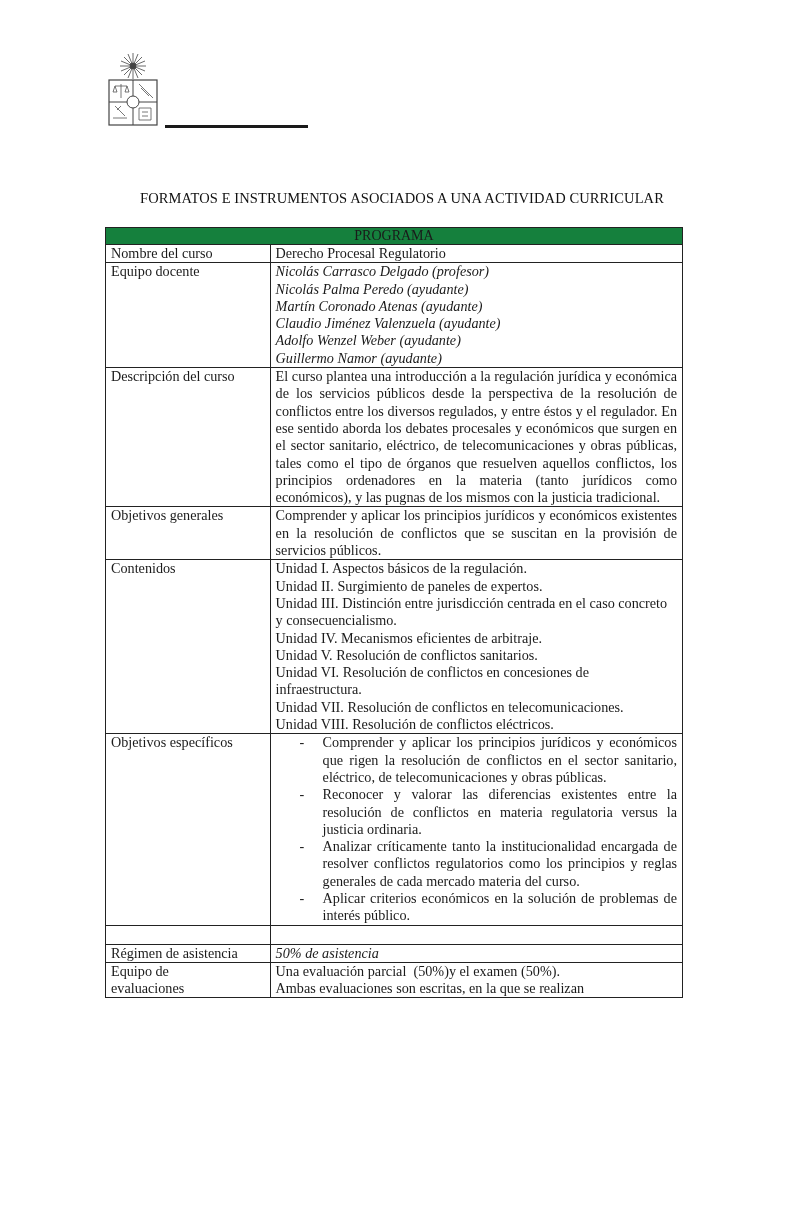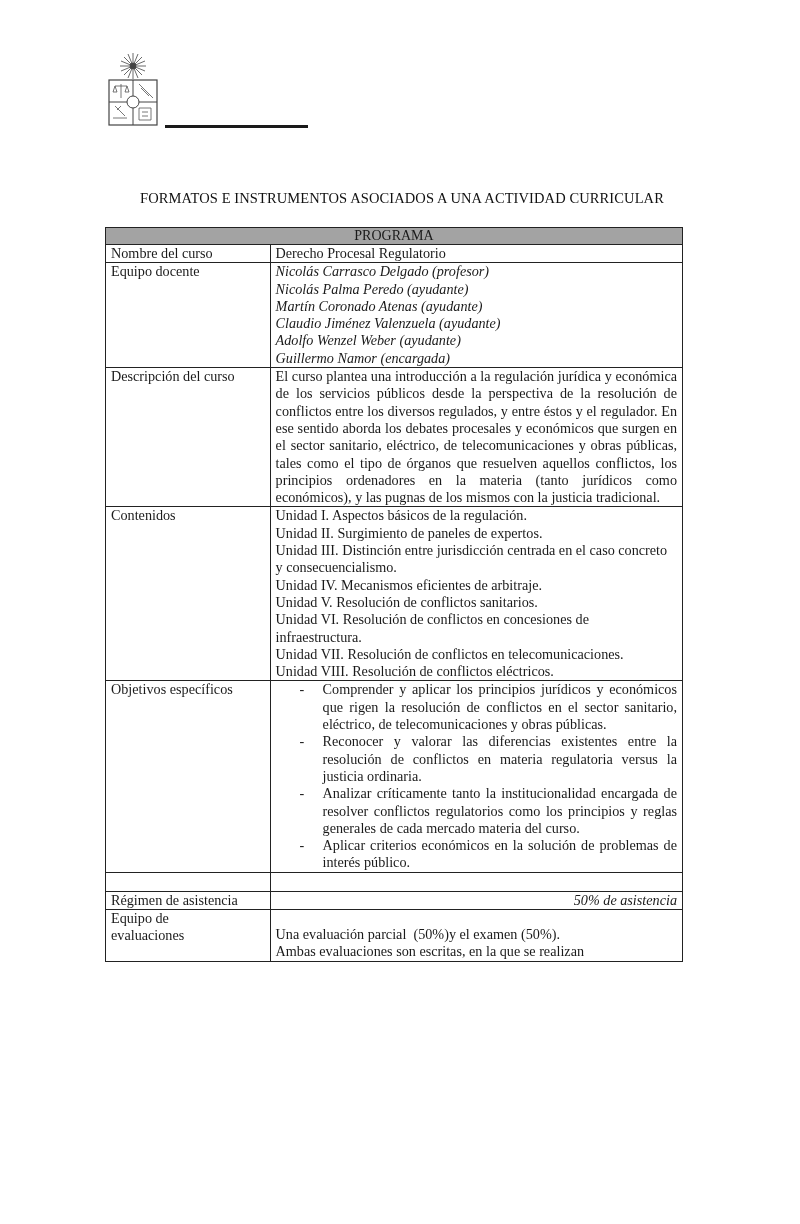--- a/index.html
+++ b/index.html
@@ -12,26 +12,26 @@
     .uni-name { font-family: "DejaVu Sans", "Liberation Sans", sans-serif; font-size: 12.5px; letter-spacing: 2.2px; color: #333; white-space: nowrap; line-height: 15px; }
     .fac-name { font-family: "DejaVu Sans", "Liberation Sans", sans-serif; font-size: 11.5px; letter-spacing: 0.3px; color: #333; white-space: nowrap; line-height: 14px; }
     .esc-name { font-family: "DejaVu Sans", "Liberation Sans", sans-serif; font-size: 6.3px; color: #333; white-space: nowrap; line-height: 10px; margin-top: 1px; }
     .rule { position: absolute; left: 58px; top: 73px; width: 143px; height: 3px; background: #1a1a1a; }
 
     .doc-title { position: absolute; left: 0; width: 800px; top: 190px; text-align: center; font-family: "Liberation Serif", serif; font-size: 14.5px; font-weight: normal; color: #111; letter-spacing: 0.1px; }
     .doc-title span { padding-left: 4px; }
 
     table.prog { position: absolute; left: 105px; top: 227px; width: 578px; border-collapse: collapse; font-family: "Liberation Serif", serif; font-size: 14.2px; line-height: 17.3px; color: #1a1a1a; }
     table.prog td, table.prog th { border: 1.3px solid #222; vertical-align: top; padding: 0 5px 0 5px; }
-    table.prog th { background: #a3a3a3; font-weight: normal; text-align: center; font-size: 14px; line-height: 16px; padding: 0; }
+    table.prog th { background: #15803d; font-weight: normal; text-align: center; font-size: 14px; line-height: 16px; padding: 0; }
     td.label { width: 165px; margin-left: 38px; }
     td.value { width: 413px; }
     .just { text-align: justify; }
     .ital { font-style: italic; }
-    .center { text-align: right; font-style: italic; }
+    .center { text-align: left; font-style: italic; }
     .line { display: block; }
     ul.objs { list-style: none; }
     ul.objs li { position: relative; padding-left: 47px; text-align: justify; }
     ul.objs li .dash { position: absolute; left: 24px; top: 0; }
     tr.empty td { height: 19px; }
   </style>
 </head>
 <body>
 
 <div class="header">
@@ -73,26 +73,30 @@
     <td class="value">Derecho Procesal Regulatorio</td>
   </tr>
   <tr>
     <td class="label">Equipo docente</td>
     <td class="value ital">
       <span class="line">Nicolás Carrasco Delgado (profesor)</span>
       <span class="line">Nicolás Palma Peredo (ayudante)</span>
       <span class="line">Martín Coronado Atenas (ayudante)</span>
       <span class="line">Claudio Jiménez Valenzuela (ayudante)</span>
       <span class="line">Adolfo Wenzel Weber (ayudante)</span>
-      <span class="line">Guillermo Namor (encargada)</span>
+      <span class="line">Guillermo Namor (ayudante)</span>
     </td>
   </tr>
   <tr>
     <td class="label">Descripción del curso</td>
     <td class="value just">El curso plantea una introducción a la regulación jurídica y económica de los servicios públicos desde la perspectiva de la resolución de conflictos entre los diversos regulados, y entre éstos y el regulador. En ese sentido aborda los debates procesales y económicos que surgen en el sector sanitario, eléctrico, de telecomunicaciones y obras públicas, tales como el tipo de órganos que resuelven aquellos conflictos, los principios ordenadores en la materia (tanto jurídicos como económicos), y las pugnas de los mismos con la justicia tradicional.</td>
+  </tr>
+  <tr>
+    <td class="label">Objetivos generales</td>
+    <td class="value just">Comprender y aplicar los principios jurídicos y económicos existentes en la resolución de conflictos que se suscitan en la provisión de servicios públicos.</td>
   </tr>
   <tr>
     <td class="label">Contenidos</td>
     <td class="value">
       <span class="line">Unidad I. Aspectos básicos de la regulación.</span>
       <span class="line">Unidad II. Surgimiento de paneles de expertos.</span>
       <span class="line">Unidad III. Distinción entre jurisdicción centrada en el caso concreto y consecuencialismo.</span>
       <span class="line">Unidad IV. Mecanismos eficientes de arbitraje.</span>
       <span class="line">Unidad V. Resolución de conflictos sanitarios.</span>
       <span class="line">Unidad VI. Resolución de conflictos en concesiones de infraestructura.</span>
@@ -118,18 +122,18 @@
   <tr>
     <td class="label">Régimen de asistencia</td>
     <td class="value ital center">50% de asistencia</td>
   </tr>
   <tr>
     <td class="label">
       <span class="line">Equipo de</span>
       <span class="line">evaluaciones</span>
     </td>
     <td class="value">
-      <span class="line" style="white-space:pre;margin-top:16px;">Una evaluación parcial  (50%)y el examen (50%).</span>
+      <span class="line" style="white-space:pre;">Una evaluación parcial  (50%)y el examen (50%).</span>
       <span class="line">Ambas evaluaciones son escritas, en la que se realizan</span>
     </td>
   </tr>
 </tbody>
   </table>
 
 </body></html>

